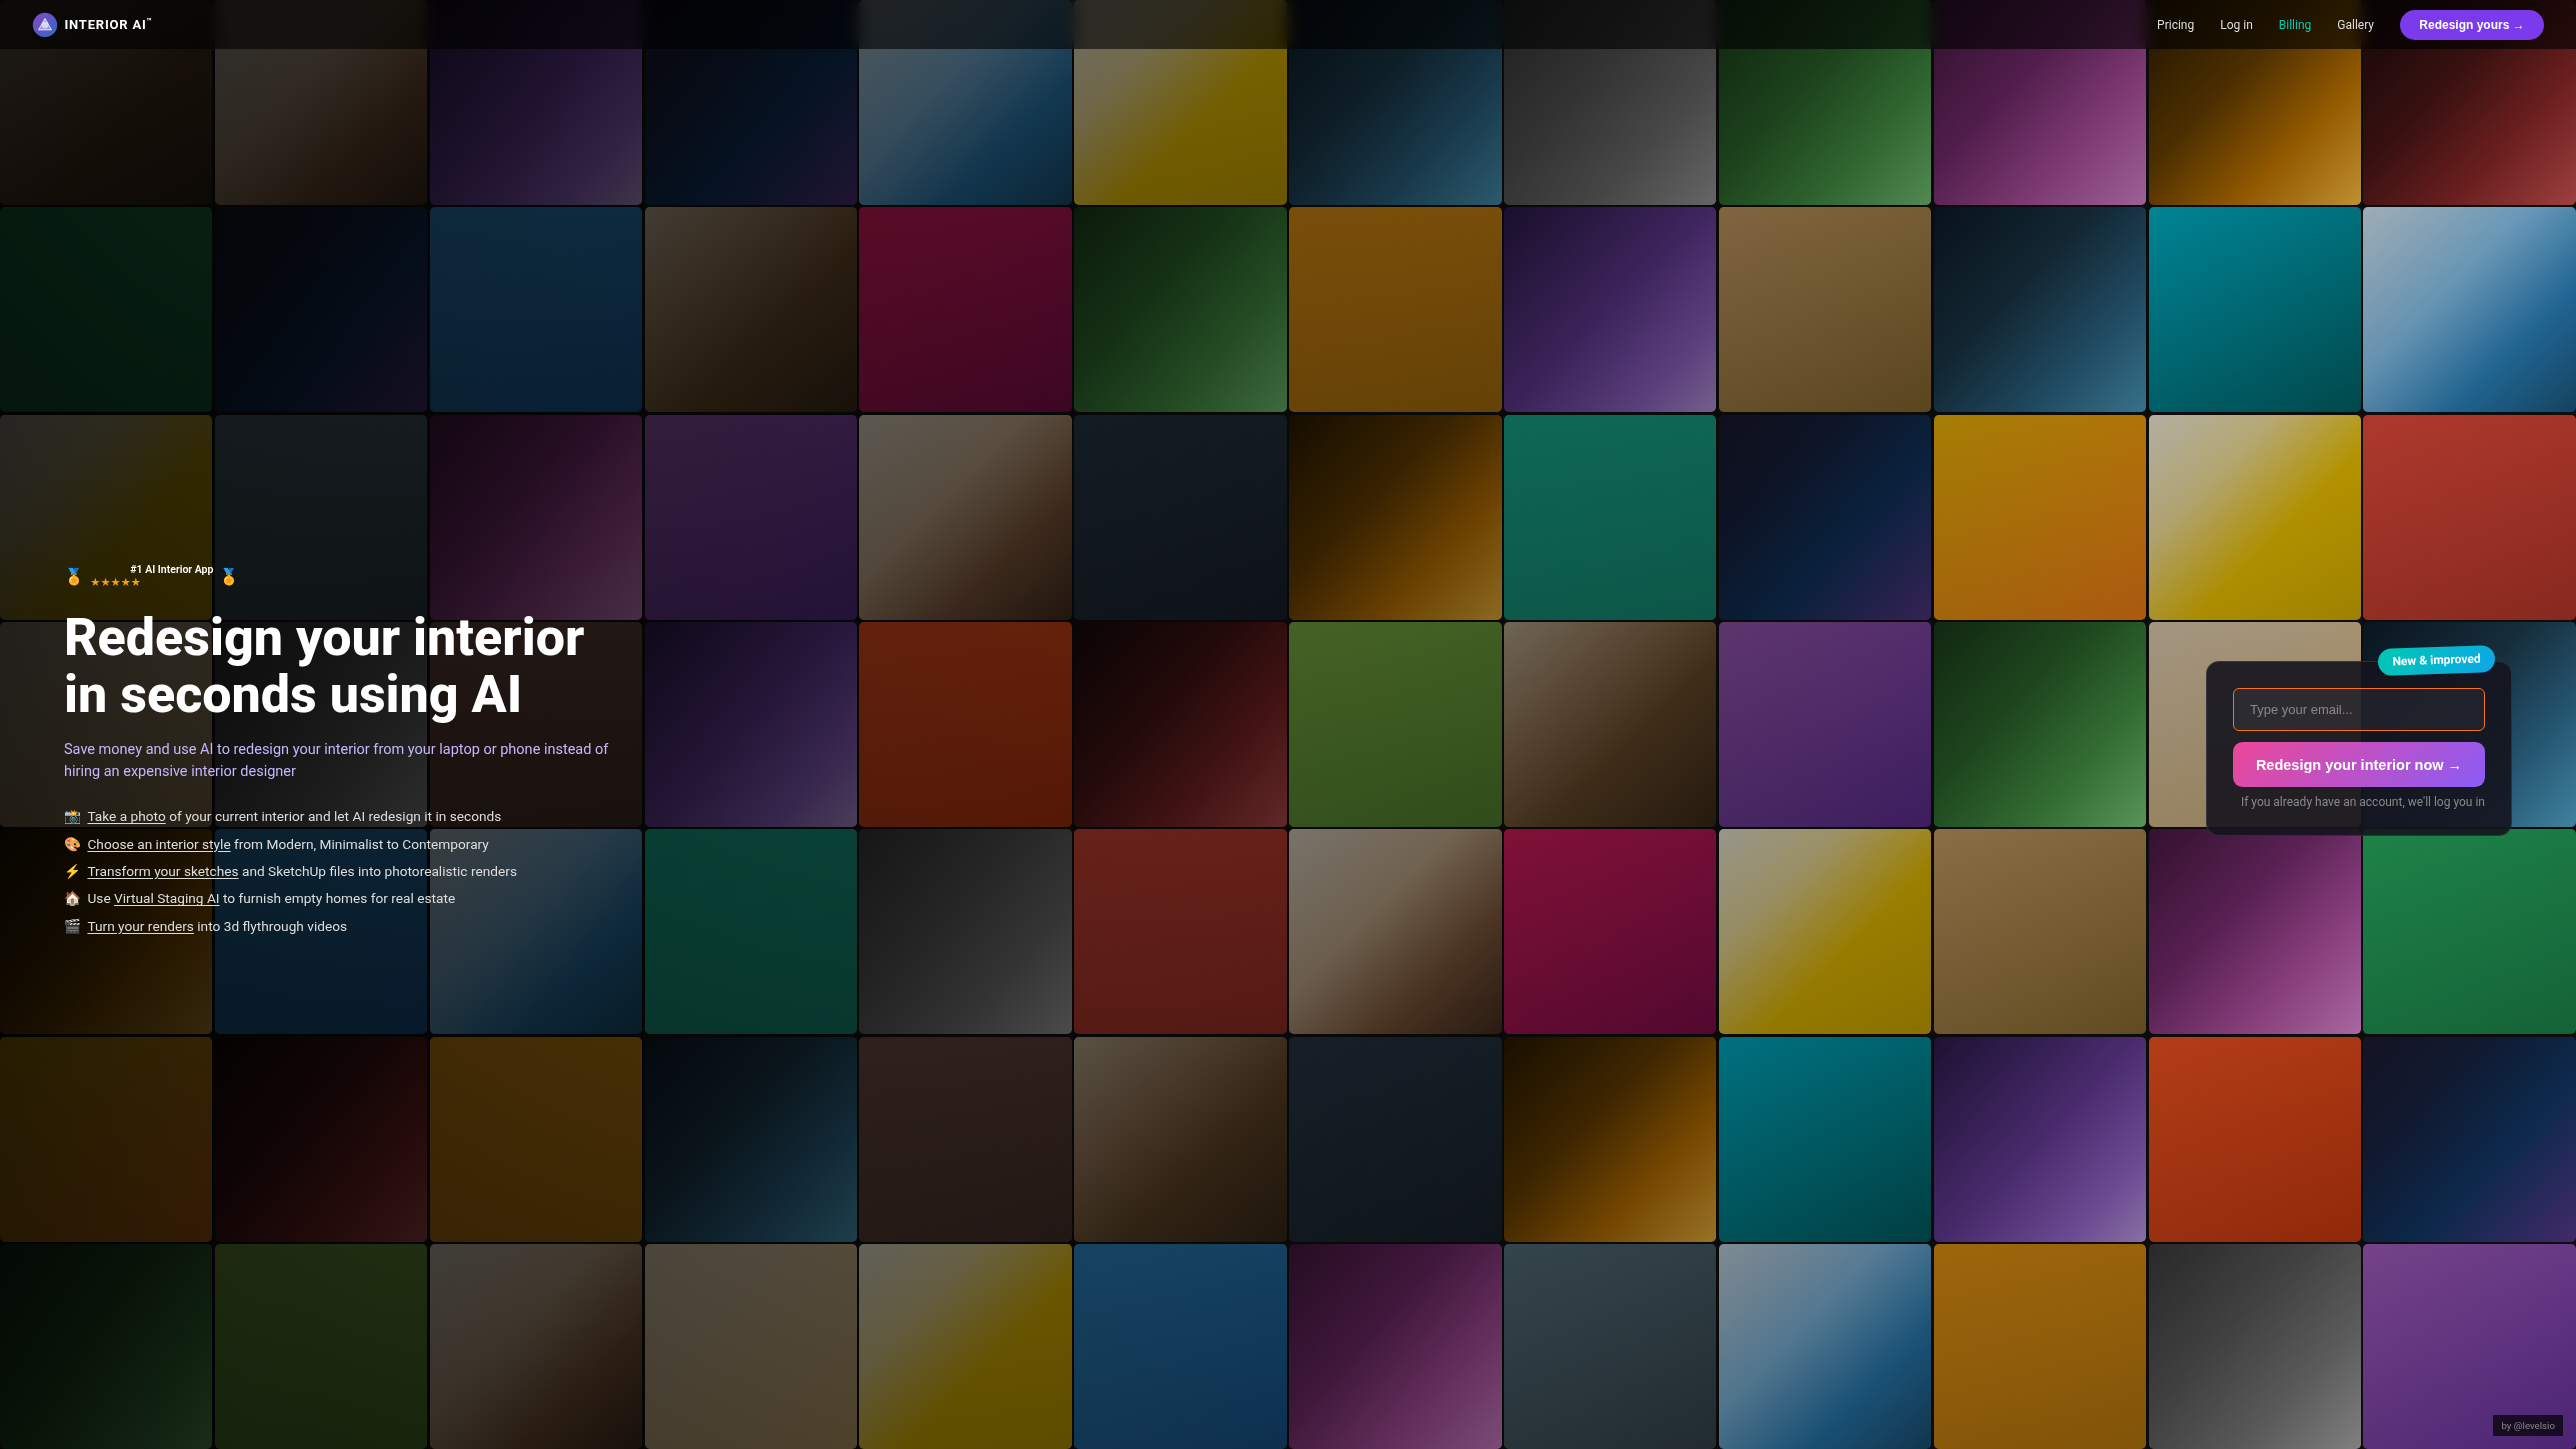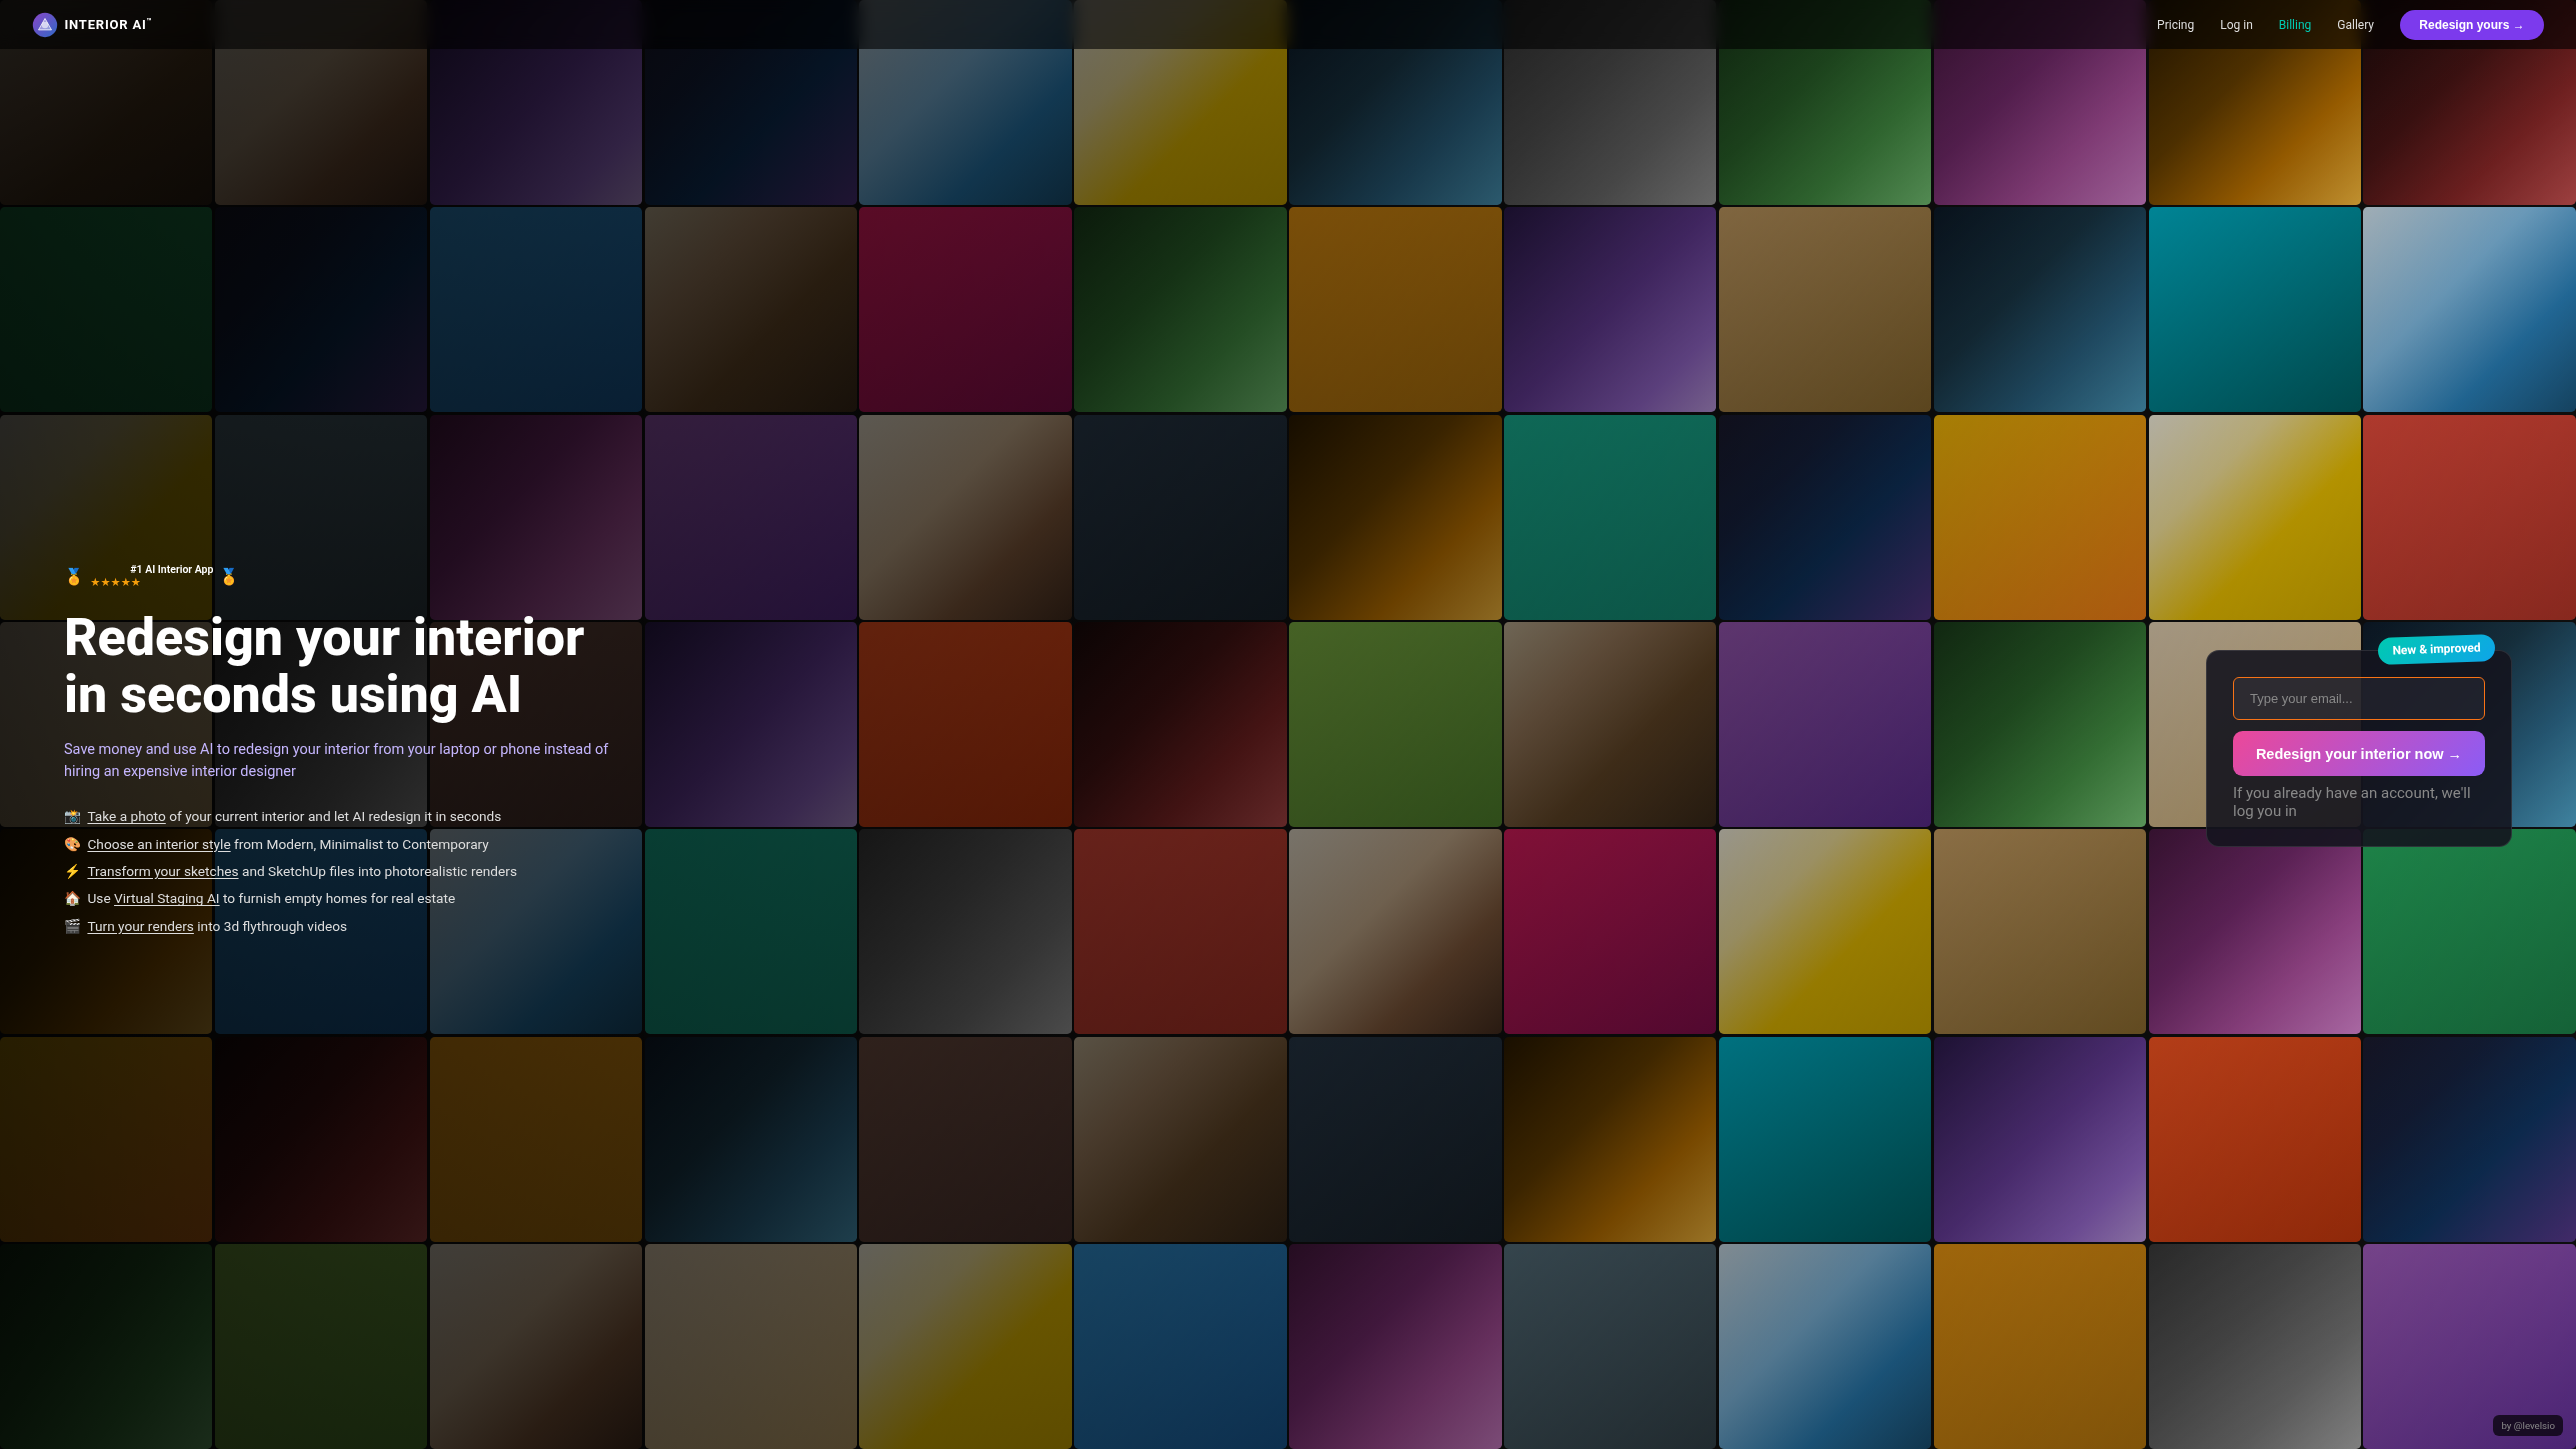--- a/index.html
+++ b/index.html
@@ -233,22 +233,22 @@
       font-weight: 700;
       cursor: pointer;
       display: flex;
       align-items: center;
       justify-content: center;
       gap: 6.4px;
       margin-bottom: 8px;
     }
 
     .cta-note {
-      text-align: left;
-      font-size: 15px;
+      text-align: right;
+      font-size: 12px;
       color: #888;
     }
 
     
     .mosaic-inner {
       position: absolute;
       inset: 0;
       display: flex;
       flex-direction: column;
       gap: 2.4px;
@@ -301,21 +301,21 @@
     .room12 { background: linear-gradient(135deg, #1a0a0a 0%, #4a1515 40%, #8b2828 70%, #c45050 100%); }
 
     .by-levels {
       position: fixed;
       bottom: 13px;
       right: 13px;
       background: rgba(0,0,0,0.7);
       color: #888;
       font-size: 9.7px;
       padding: 4.8px 8px;
-      border-radius: 6px;
+      border-radius: 0;
     }
   </style>
 </head>
 <body>
 
 <nav class="navbar">
   <div class="nav-logo">
 
     <svg class="logo-icon" viewBox="0 0 32 32" xmlns="http://www.w3.org/2000/svg">
       <defs>

